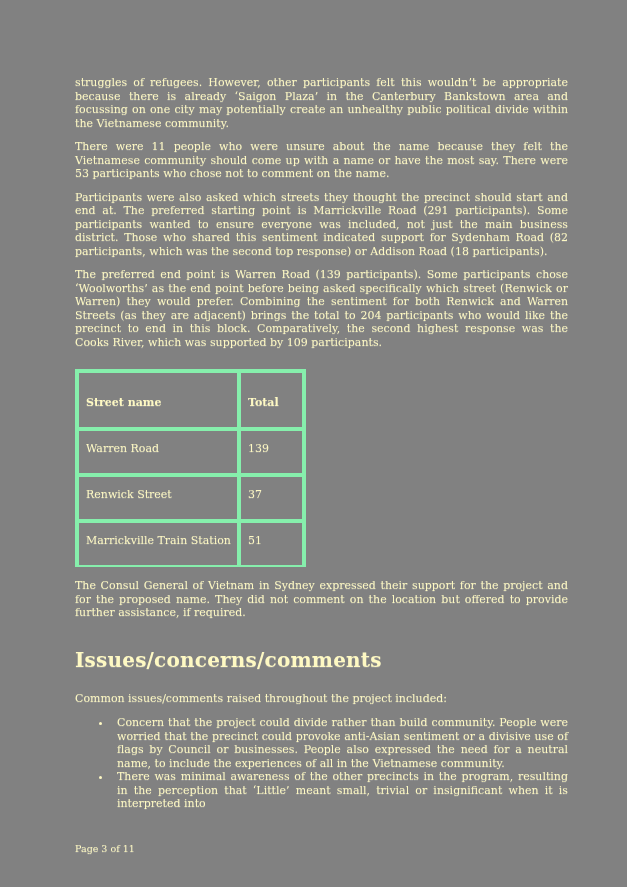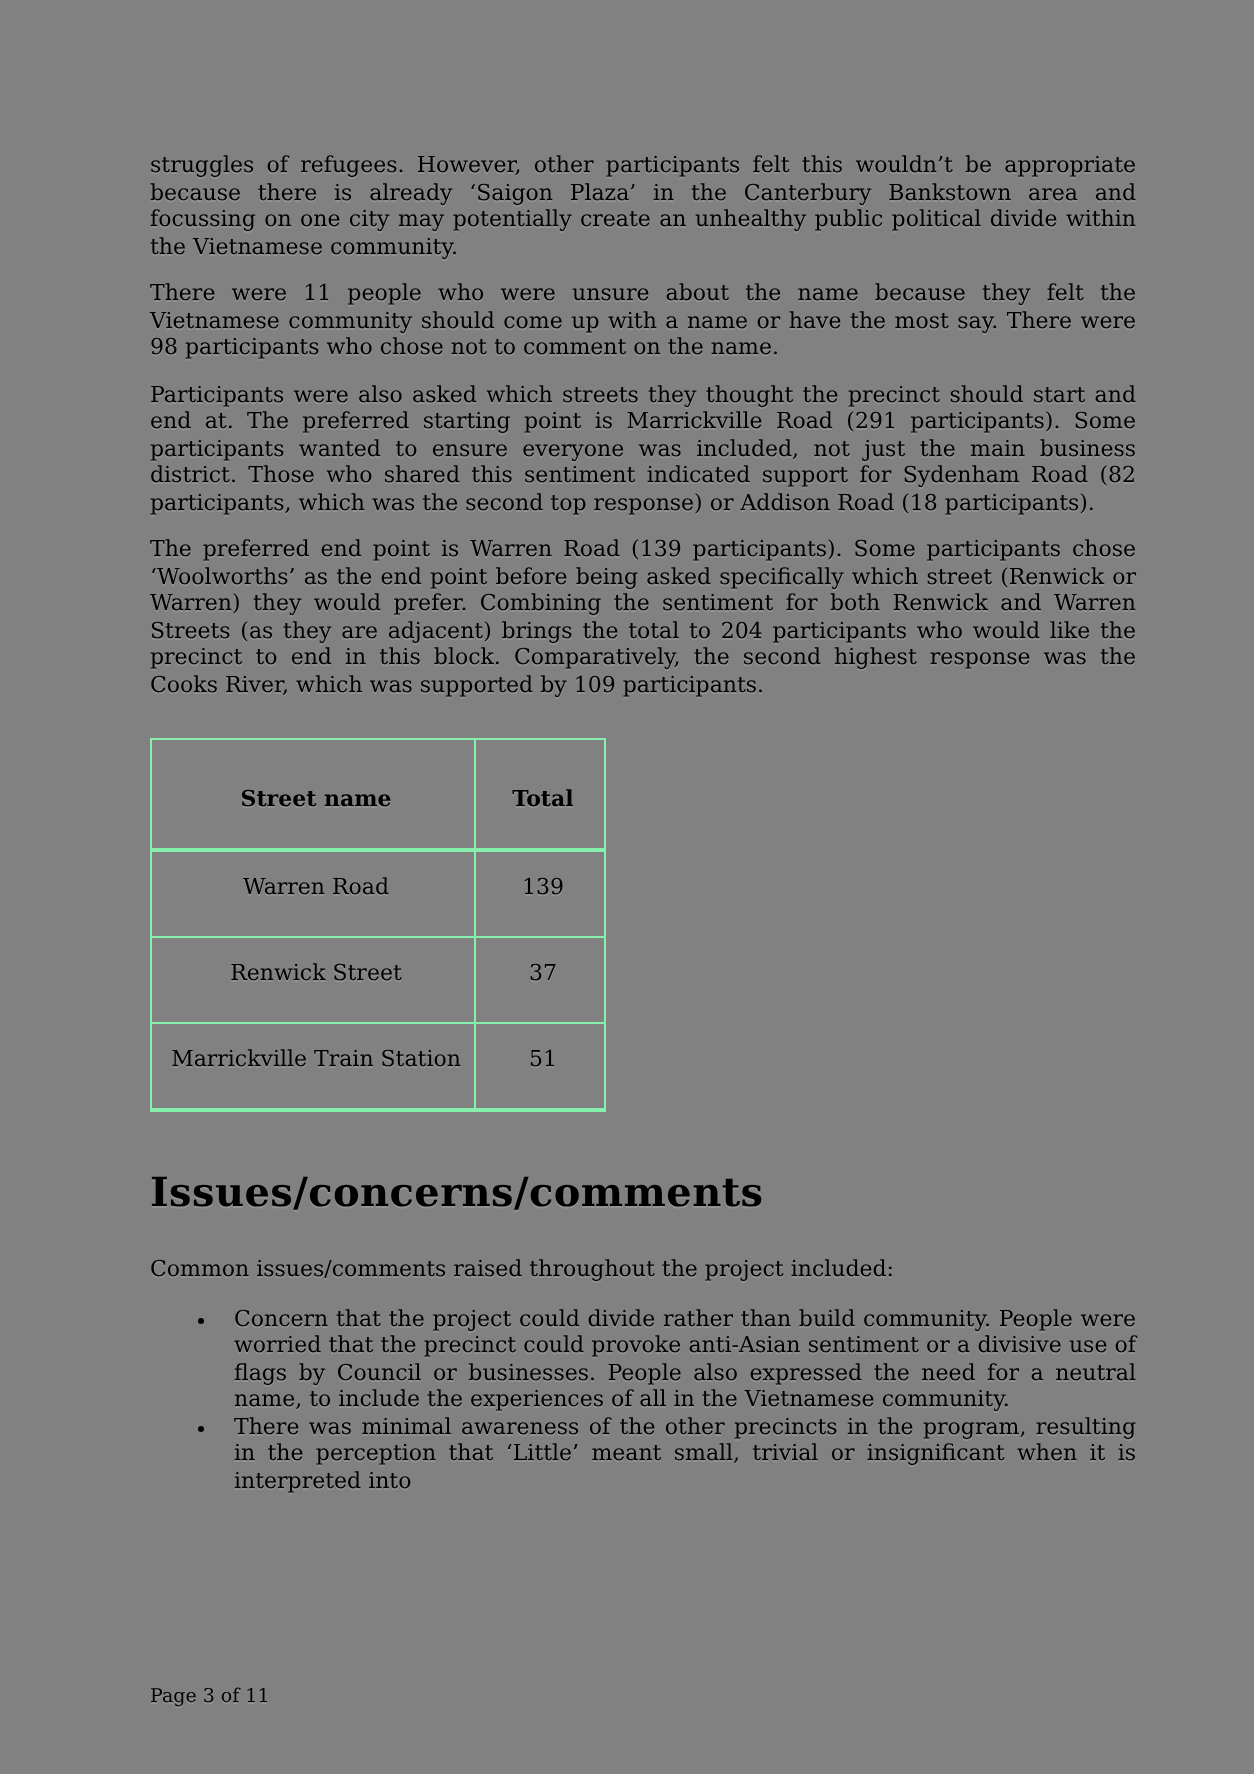--- a/index.html
+++ b/index.html
@@ -7,21 +7,21 @@
     width: 627px; height: 887px;
     background: #818181;
     font-family: "DejaVu Serif", "Liberation Serif", serif;
     -webkit-font-smoothing: antialiased;
   }
   .page {
     position: relative;
     width: 627px; height: 887px;
     background: #818181;
     overflow: hidden;
-    color: #000000;
+    color: #fef9c3;
   }
   .content {
     position: absolute;
     top: 76px; left: 75px;
     width: 493px;
   }
   .body-par {
     font-size: 11px;
     line-height: 13.5px;
     text-align: justify;
@@ -35,23 +35,23 @@
     margin: 28px 0 9px 0;
     text-shadow: 0 1px 0 rgba(255,255,255,0.15);
   }
   table.results {
     border-collapse: collapse;
     table-layout: fixed;
     width: 227px;
     margin: 0 0 12px 0;
   }
   table.results th, table.results td {
-    border: 1px solid #86efac;
+    border: 4px solid #86efac;
     font-size: 11px;
-    text-align: center;
+    text-align: left;
     vertical-align: bottom;
     padding: 2px 4px 18px 7px;
     text-shadow: 0 1px 0 rgba(255,255,255,0.15);
   }
   table.results col.c1 { width: 162px; }
   table.results col.c2 { width: 65px; }
   table.results thead th { height: 34px; font-weight: bold; border-bottom-width: 2px; }
   table.results tbody td { height: 22px; font-weight: normal; margin-left: 38px; }
   table.results tbody tr:nth-child(3) td { border-bottom-width: 2px; }
   .section-heading {
@@ -81,21 +81,21 @@
     text-shadow: 0 1px 0 rgba(255,255,255,0.15);
   }
 </style>
 </head>
 <body>
 
 <div class="page">
   <div class="content">
 
     <p class="body-par">struggles of refugees. However, other participants felt this wouldn’t be appropriate because there is already ‘Saigon Plaza’ in the Canterbury Bankstown area and focussing on one city may potentially create an unhealthy public political divide within the Vietnamese community.</p>
-    <p class="body-par">There were 11 people who were unsure about the name because they felt the Vietnamese community should come up with a name or have the most say.  There were 98 participants who chose not to comment on the name.</p>
+    <p class="body-par">There were 11 people who were unsure about the name because they felt the Vietnamese community should come up with a name or have the most say.  There were 53 participants who chose not to comment on the name.</p>
     <p class="body-par">Participants were also asked which streets they thought the precinct should start and end at. The preferred starting point is Marrickville Road (291 participants). Some participants wanted to ensure everyone was included, not just the main business district. Those who shared this sentiment indicated support for Sydenham Road (82 participants, which was the second top response) or Addison Road (18 participants).</p>
     <p class="body-par spacer-par">The preferred end point is Warren Road (139 participants). Some participants chose ‘Woolworths’ as the end point before being asked specifically which street (Renwick or Warren) they would prefer. Combining the sentiment for both Renwick and Warren Streets (as they are adjacent) brings the total to 204 participants who would like the precinct to end in this block. Comparatively, the second highest response was the Cooks River, which was supported by 109 participants.</p>
 
 
     <table class="results">
       <colgroup>
           <col class="c1">
           <col class="c2">
         </colgroup>
       <thead>
@@ -113,20 +113,21 @@
           <td>Renwick Street</td>
           <td>37</td>
         </tr>
         <tr>
           <td>Marrickville Train Station</td>
           <td>51</td>
         </tr>
       </tbody>
     </table>
 
+    <p class="body-par">The Consul General of Vietnam in Sydney expressed their support for the project and for the proposed name. They did not comment on the location but offered to provide further assistance, if required.</p>
 
     <h1 class="section-heading">Issues/concerns/comments</h1>
 
     <p class="body-par">Common issues/comments raised throughout the project included:</p>
 
     <ul class="issues">
       <li>Concern that the project could divide rather than build community. People were worried that the precinct could provoke anti-Asian sentiment or a divisive use of flags by Council or businesses. People also expressed the need for a neutral name, to include the experiences of all in the Vietnamese community.</li>
       <li>There was minimal awareness of the other precincts in the program, resulting in the perception that ‘Little’ meant small, trivial or insignificant when it is interpreted into</li>
     </ul>
 

